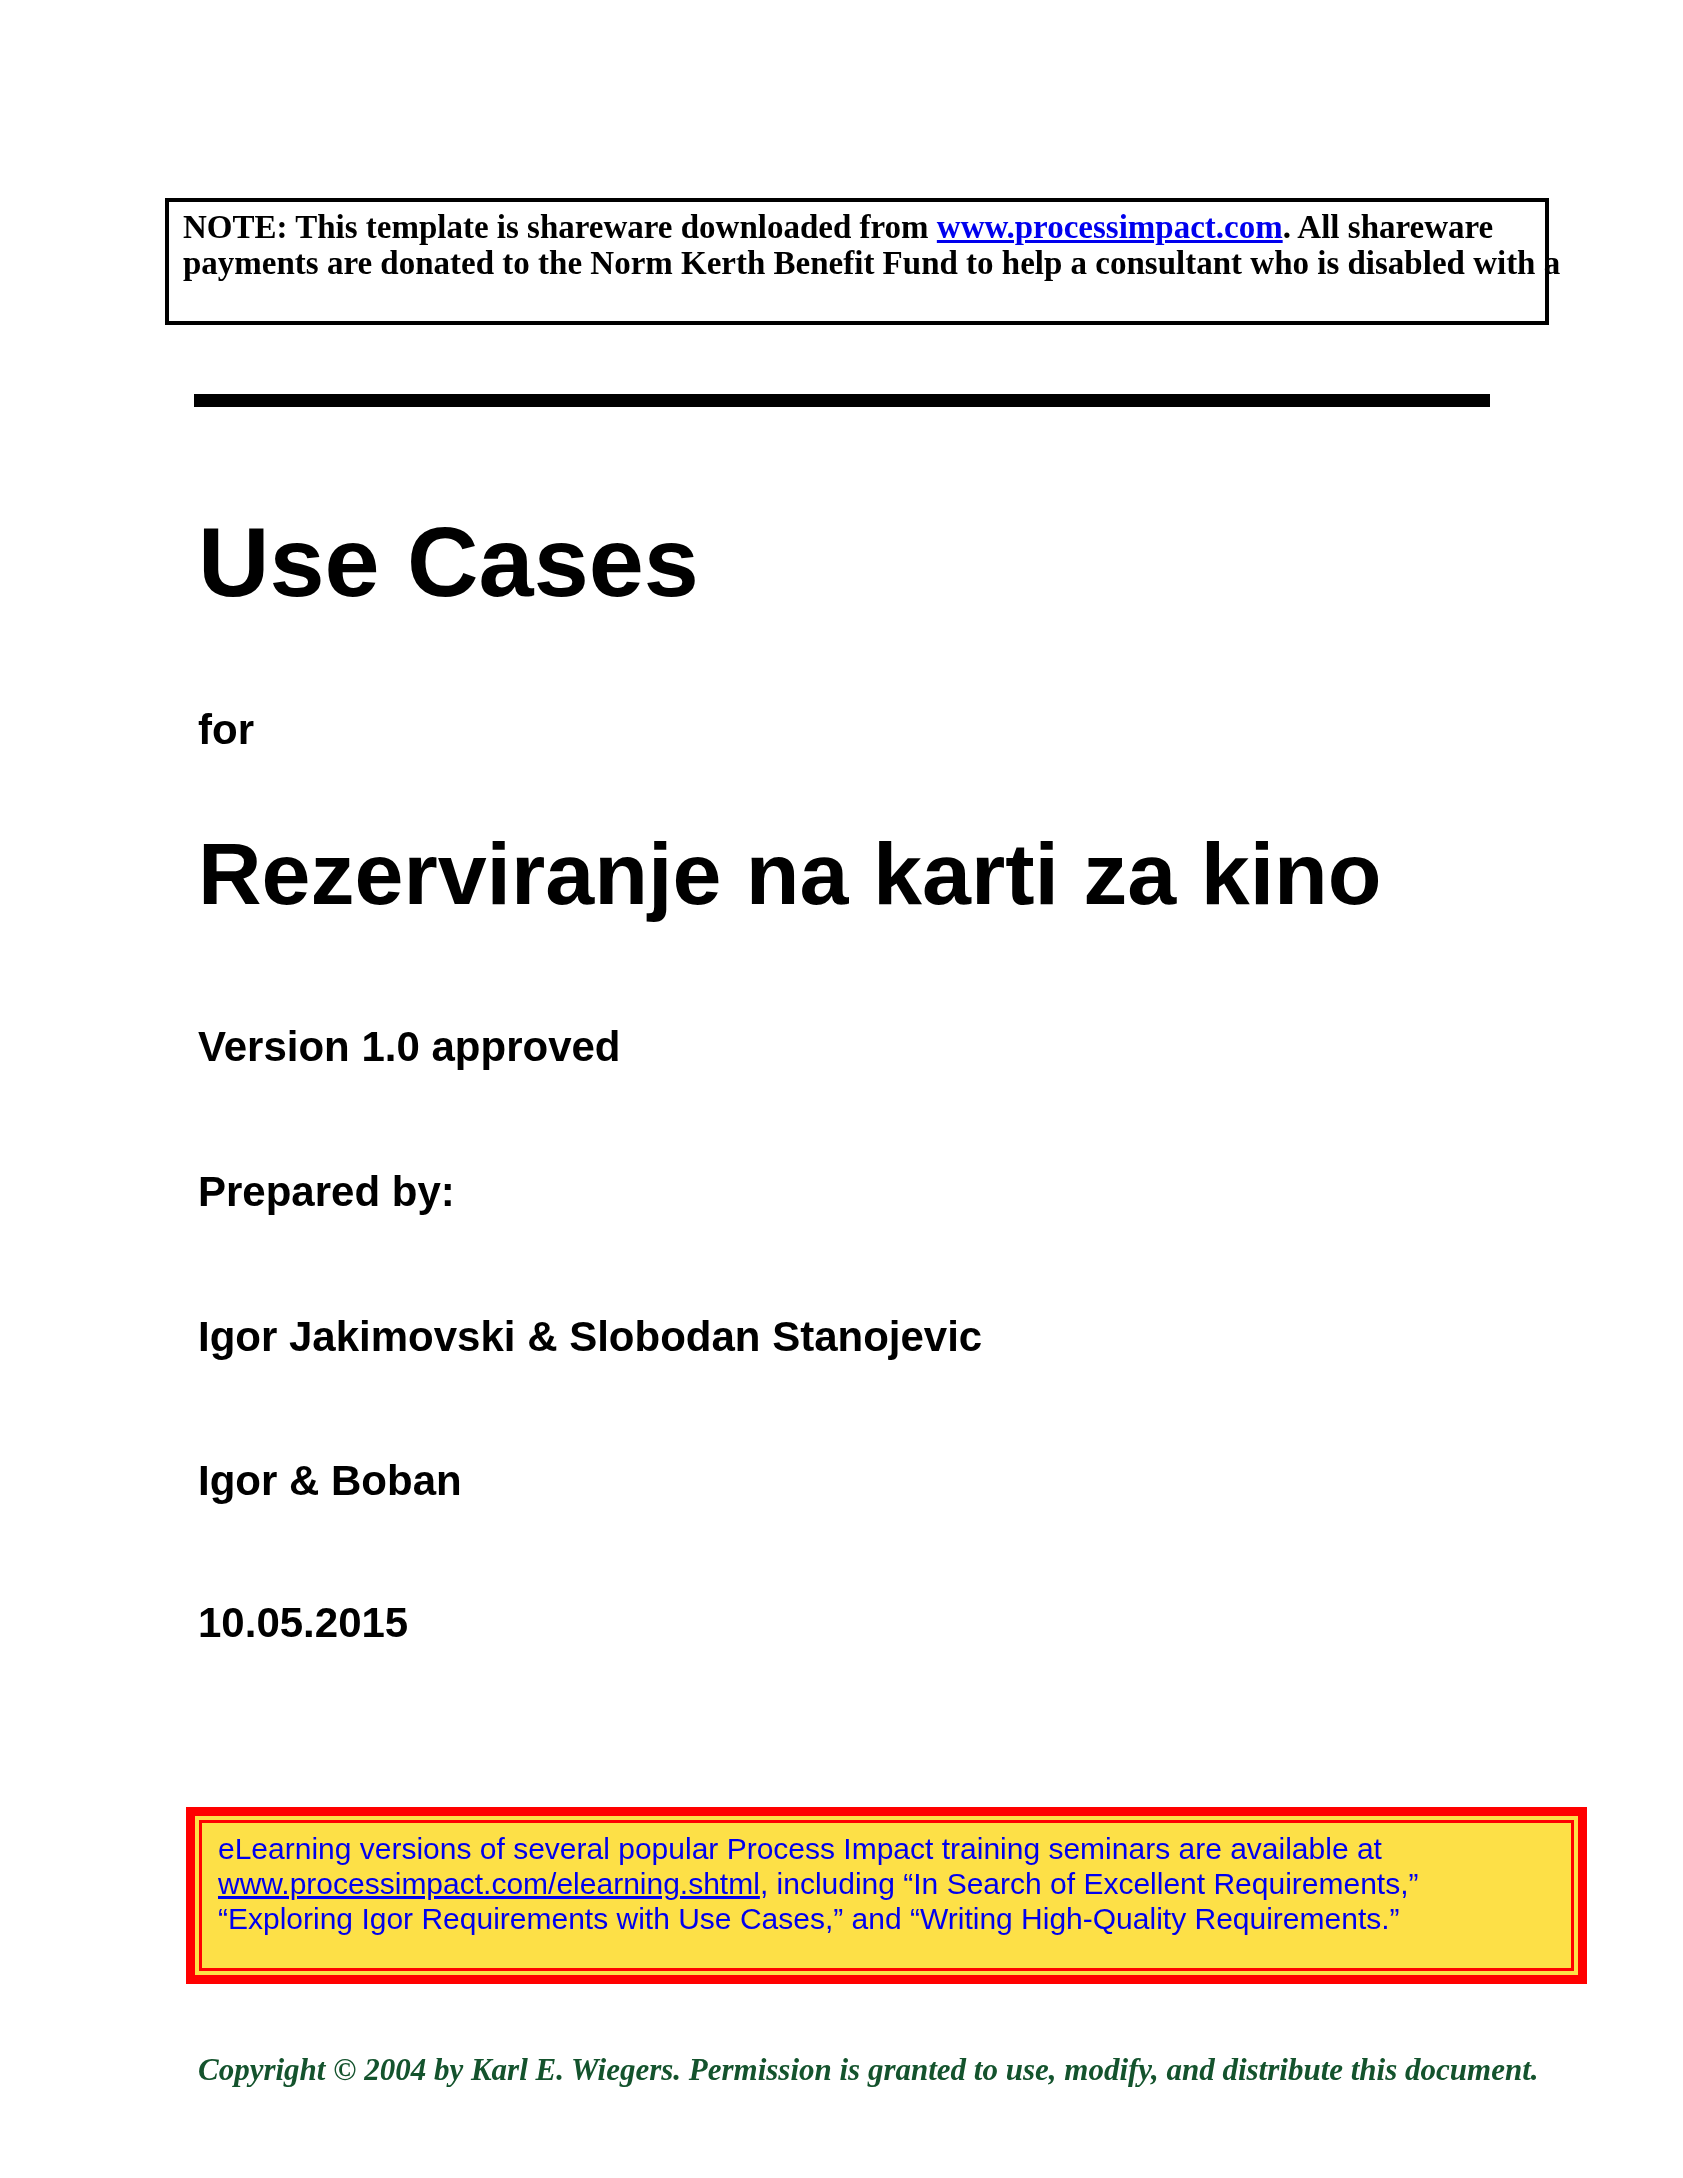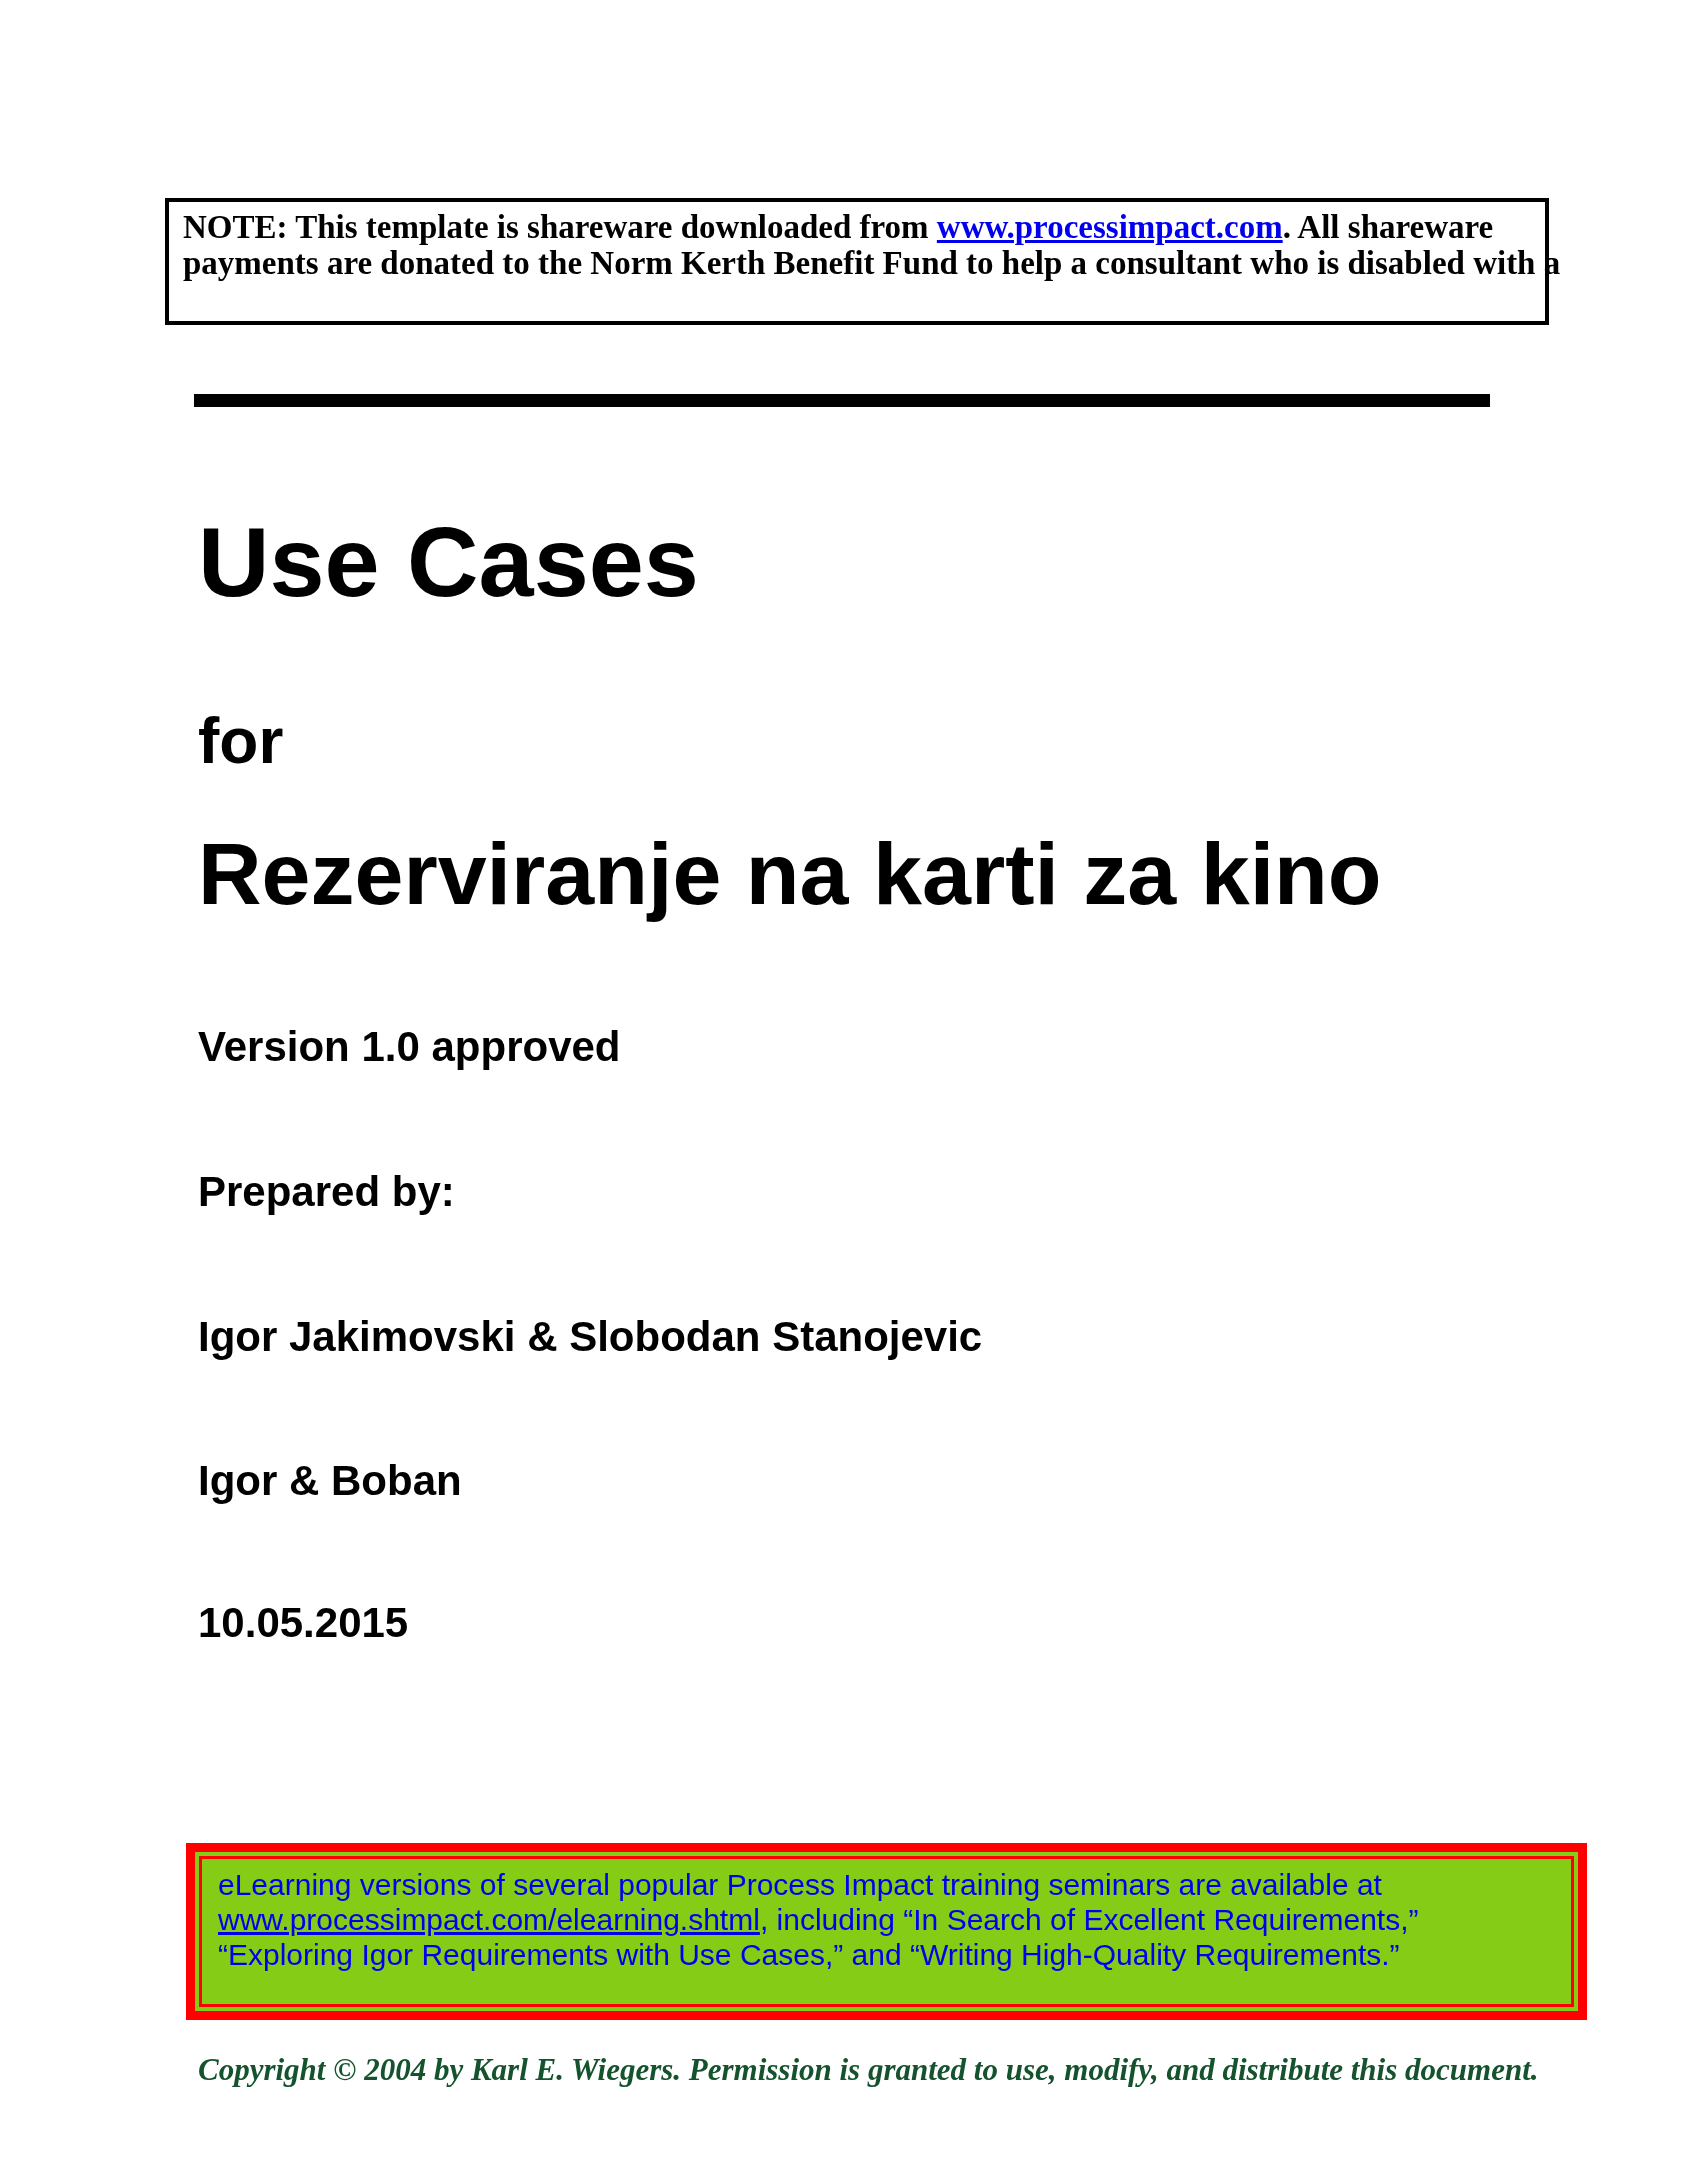--- a/index.html
+++ b/index.html
@@ -47,37 +47,36 @@
   
   .rtext{
     position:absolute;
     left:198px; right:200px;
     text-align:left;
     font-family:Liberation Sans, sans-serif;
     font-weight:bold;
     white-space:nowrap;
   }
   .doc-title     {top:512px;  font-size:99px; line-height:1;}
-  .for-label     {top:709px;  font-size:64px;  line-height:1;}
+  .for-label     {top:709px;  font-size:42px;  line-height:1;}
   .project-title {top:830px;  font-size:88px;  line-height:1;}
   .version-line  {top:1026px; font-size:42px;  line-height:1;}
   .prepared-line {top:1171px; font-size:42px;  line-height:1;}
   .authors-line  {top:1316px; font-size:42px;  line-height:1;}
   .org-line      {top:1460px; font-size:42px;  line-height:1;}
   .date-line     {top:1602px; font-size:42px;  line-height:1;}
 
   
   .red-box{
     position:absolute;
     left:186px; top:1807px;
     width:1401px; height:177px;
     box-sizing:border-box;
     border:9px solid #FF0000;
-    background:#84cc16;
-    margin-top:36px;
+    background:#fde047;
   }
   .red-box-inner{
     position:absolute;
     left:4px; top:4px; right:4px; bottom:4px;
     border:3px solid #FF0000;
     box-sizing:border-box;
     padding:8px 16px;
     font-family:"Liberation Sans",sans-serif;
     font-size:30px;
     line-height:35px;

